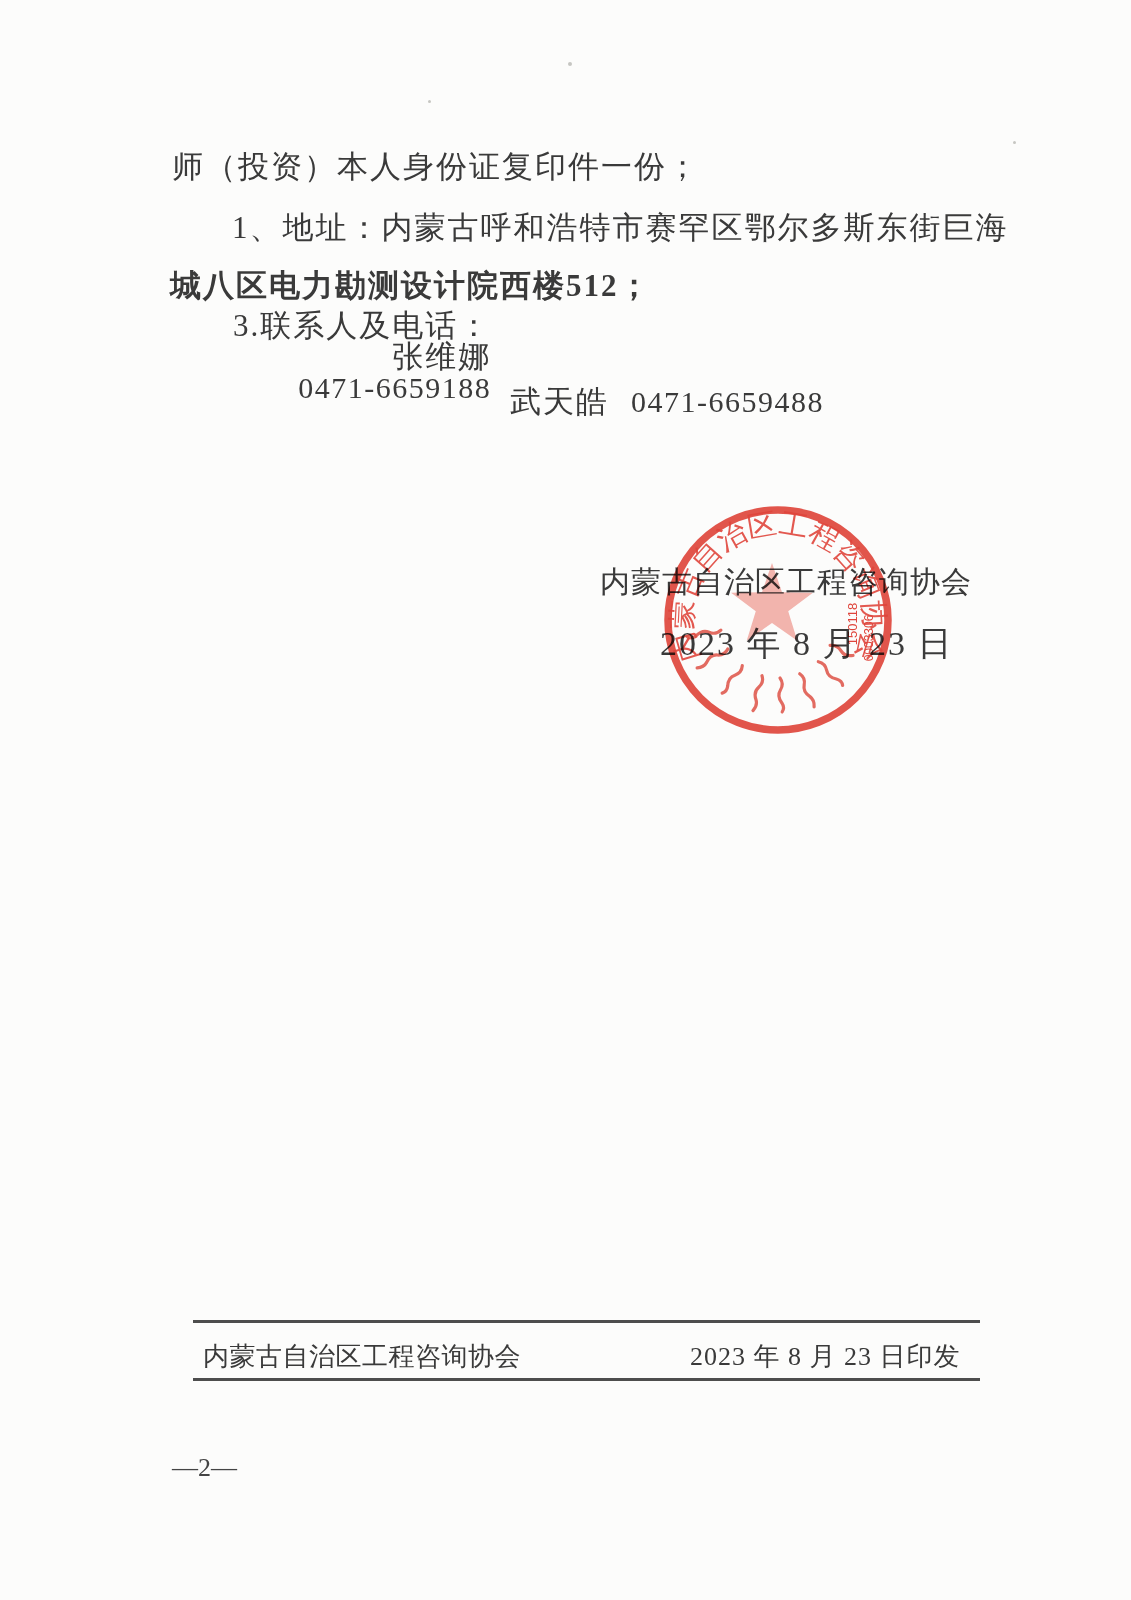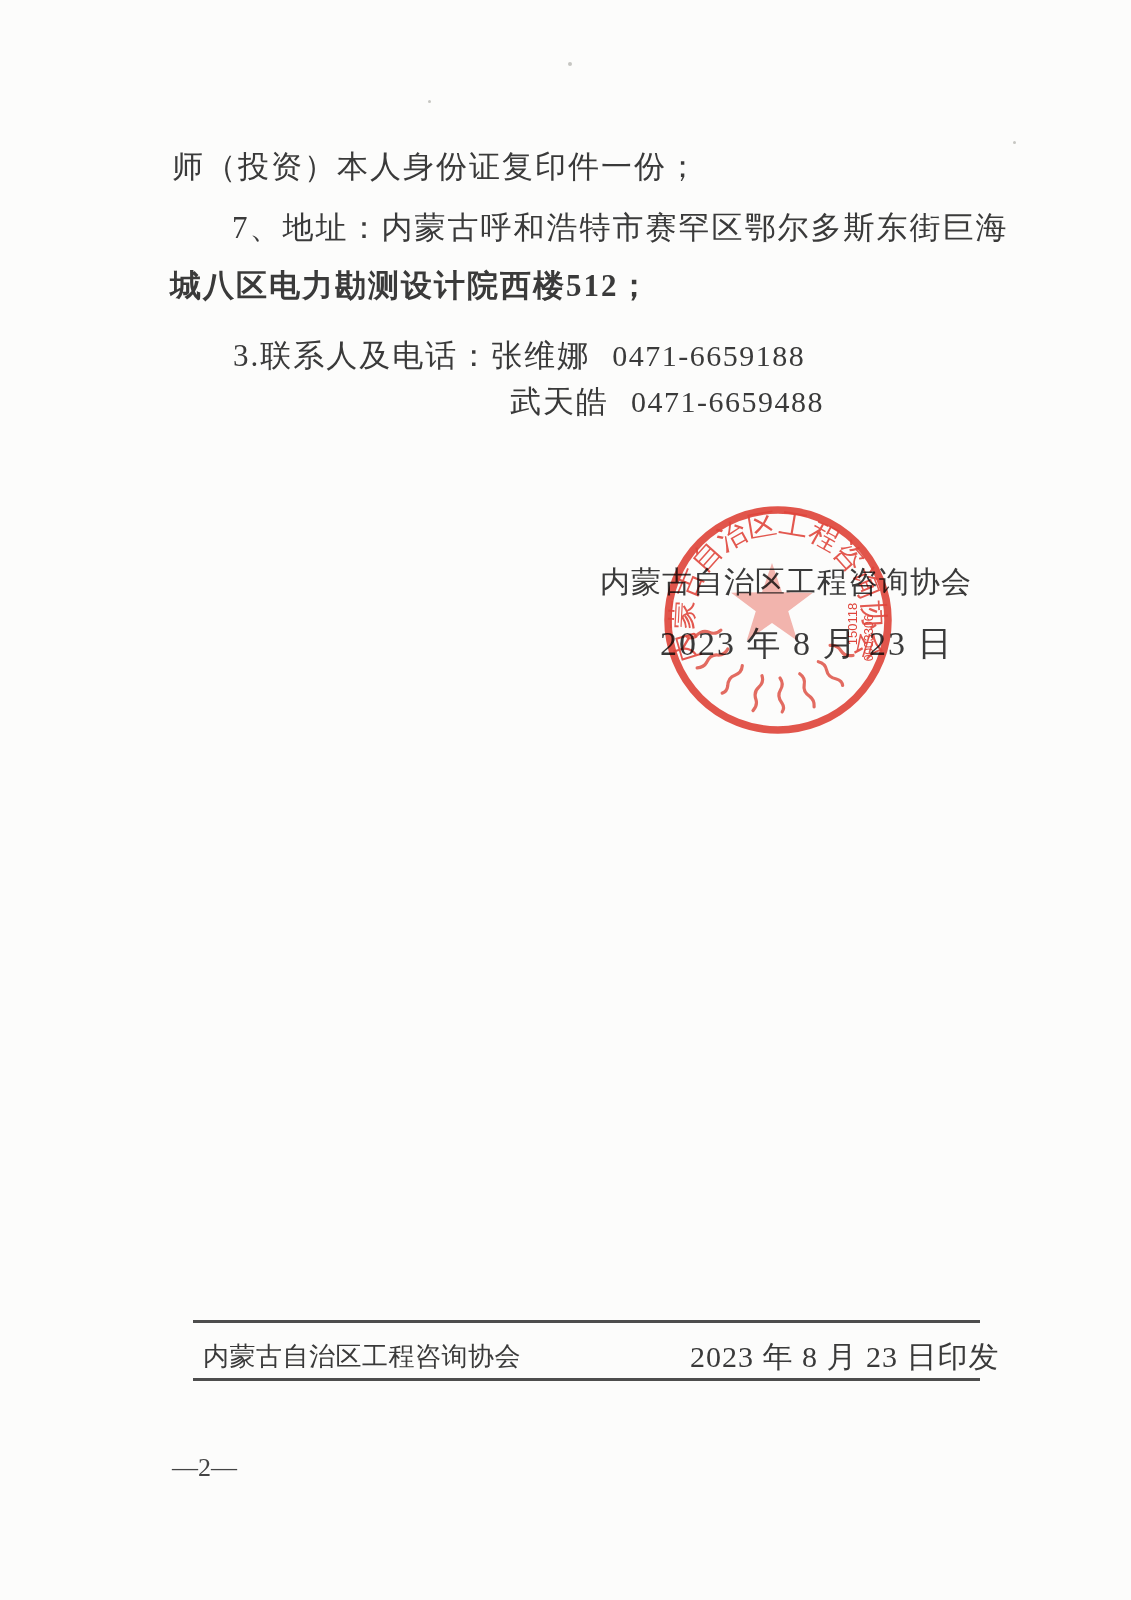--- a/index.html
+++ b/index.html
@@ -32,44 +32,44 @@
     mix-blend-mode: multiply;
     opacity: 0.93;
   }
   .rule {
     position: absolute;
     left: 193px;
     width: 787px;
     background: #4d4d4d;
   }
   .footer-org  { font-size: 26px; letter-spacing: 0.5px; line-height: 30px; }
-  .footer-date { font-size: 30px; letter-spacing: 1px;  line-height: 30px; }
+  .footer-date { font-size: 26px; letter-spacing: 1px;  line-height: 30px; }
   .page-num { font-size: 26px; letter-spacing: 0px; color: #444; }
   .speck {
     position: absolute;
     border-radius: 50%;
     background: #c6c6c2;
   }
 </style>
 </head>
 <body>
 
 <div class="page">
 
   <div class="speck" style="left:568px;top:62px;width:4px;height:4px;"></div>
   <div class="speck" style="left:428px;top:100px;width:3px;height:3px;"></div>
   <div class="speck" style="left:1013px;top:141px;width:3px;height:3px;"></div>
 
   <div class="txt body-line" style="left:172px;top:151px;">师（投资）本人身份证复印件一份；</div>
 
-  <div class="txt body-line" style="left:232px;top:212px;">7、地址：内蒙古呼和浩特市赛罕区鄂尔多斯东街巨海</div>
+  <div class="txt body-line" style="left:232px;top:212px;">1、地址：内蒙古呼和浩特市赛罕区鄂尔多斯东街巨海</div>
 
   <div class="txt body-line" style="left:170px;top:270px;font-weight:bold;">城八区电力勘测设计院西楼512；</div>
 
-  <div class="txt body-line contact-row" style="left:233px;top:340px;">
+  <div class="txt body-line contact-row" style="left:233px;top:310px;flex-direction:column;">
     <span>3.联系人及电话：</span>
       <span>张维娜</span>
     <span class="phone">0471-6659188</span>
   </div>
 
   <div class="txt body-line contact-row" style="left:482px;top:386px;margin-left:28px;">
     <span>武天皓</span>
     <span class="phone">0471-6659488</span>
   </div>
 

